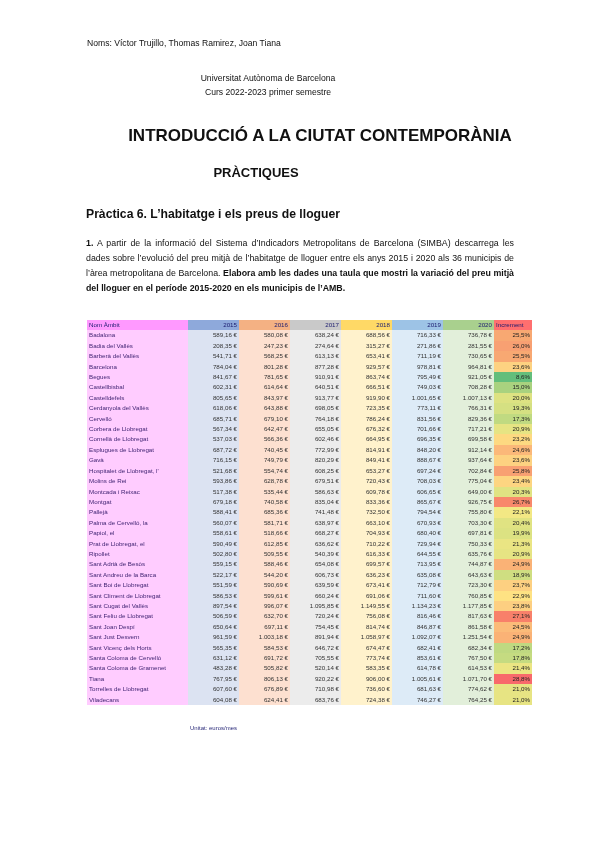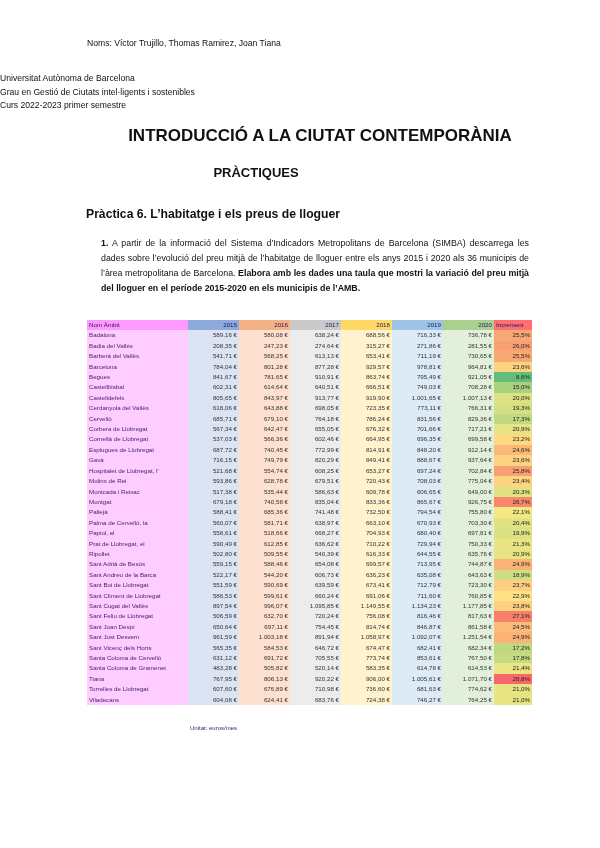--- a/index.html
+++ b/index.html
@@ -1,23 +1,23 @@
 <!DOCTYPE html>
 <html><head>
 <meta charset="utf-8">
 <style>
   html, body { margin: 0; padding: 0; background: #ffffff; }
   body { width: 600px; height: 848px; position: relative; overflow: hidden; font-family: "Liberation Sans", sans-serif; color: #111; }
   .names { position: absolute; left: 87px; top: 38px; font-size: 8.6px; }
-  .uni { position: absolute; left: 0; width: 536px; top: 72px; text-align: left; font-size: 8.6px; line-height: 13.5px; }
+  .uni { position: absolute; left: 0; width: 536px; top: 72px; text-align: center; font-size: 8.6px; line-height: 13.5px; }
   .uni div { padding-left: 0; }
   .title { position: absolute; left: 0; width: 600px; top: 126px; text-align: center; font-size: 17px; font-weight: bold; margin-left: 20px; }
   .subtitle { position: absolute; left: 0; width: 512px; top: 165px; text-align: center; font-size: 13px; font-weight: bold; }
   .section { position: absolute; left: 86px; top: 207px; font-size: 12.2px; font-weight: bold; }
-  .para { position: absolute; left: 101px; top: 236px; width: 428px; font-size: 8.8px; line-height: 15px; text-align: justify; }
+  .para { position: absolute; left: 86px; top: 236px; width: 428px; font-size: 8.8px; line-height: 15px; text-align: justify; }
   .para b { font-weight: bold; }
   table { position: absolute; left: 87px; top: 320px; border-collapse: collapse; font-size: 6.2px; }
   td, th { padding: 0 2px; height: 10.4px; line-height: 10.4px; white-space: nowrap; }
   th { font-weight: normal; text-align: right; color: #1a1a6e; }
   th.name { text-align: left; width: 97px; background: #ff99ff; }
   td.name { text-align: left; background: #ffccff; color: #3b1f6e; }
   td.num { text-align: right; color: #333; width: 47px; }
   td.inc { text-align: right; width: 34px; color: #222; }
   .c2015 { background: #dce3f2; } .h2015 { background: #8ea9db; }
   .c2016 { background: #fde0d0; } .h2016 { background: #f4b183; }
@@ -28,21 +28,20 @@
   .hinc { background: #ff6f6f; text-align: left; }
   .unit { position: absolute; left: 190px; top: 725px; font-size: 6px; color: #2b2b7a; }
 </style>
 </head>
 <body>
 
 <div class="names">Noms: Víctor Trujillo, Thomas Ramirez, Joan Tiana</div>
 
 <div class="uni">
   <div>Universitat Autònoma de Barcelona</div>
-  <div>Grau en Gestió de Ciutats intel·ligents i sostenibles</div>
   <div>Curs 2022-2023 primer semestre</div>
 </div>
 
 <div class="title">INTRODUCCIÓ A LA CIUTAT CONTEMPORÀNIA</div>
 <div class="subtitle">PRÀCTIQUES</div>
 <div class="section">Pràctica 6. L’habitatge i els preus de lloguer</div>
 
 <div class="para"><b>1.</b><span> A partir de la informació del Sistema d’Indicadors Metropolitans de Barcelona (SIMBA) descarrega les dades sobre l’evolució del preu mitjà de l’habitatge de lloguer entre els anys 2015 i 2020 als 36 municipis de l’àrea metropolitana de Barcelona. </span><b>Elabora amb les dades una taula que mostri la variació del preu mitjà del lloguer en el període 2015-2020 en els municipis de l’AMB.</b></div>
 
 <table>

